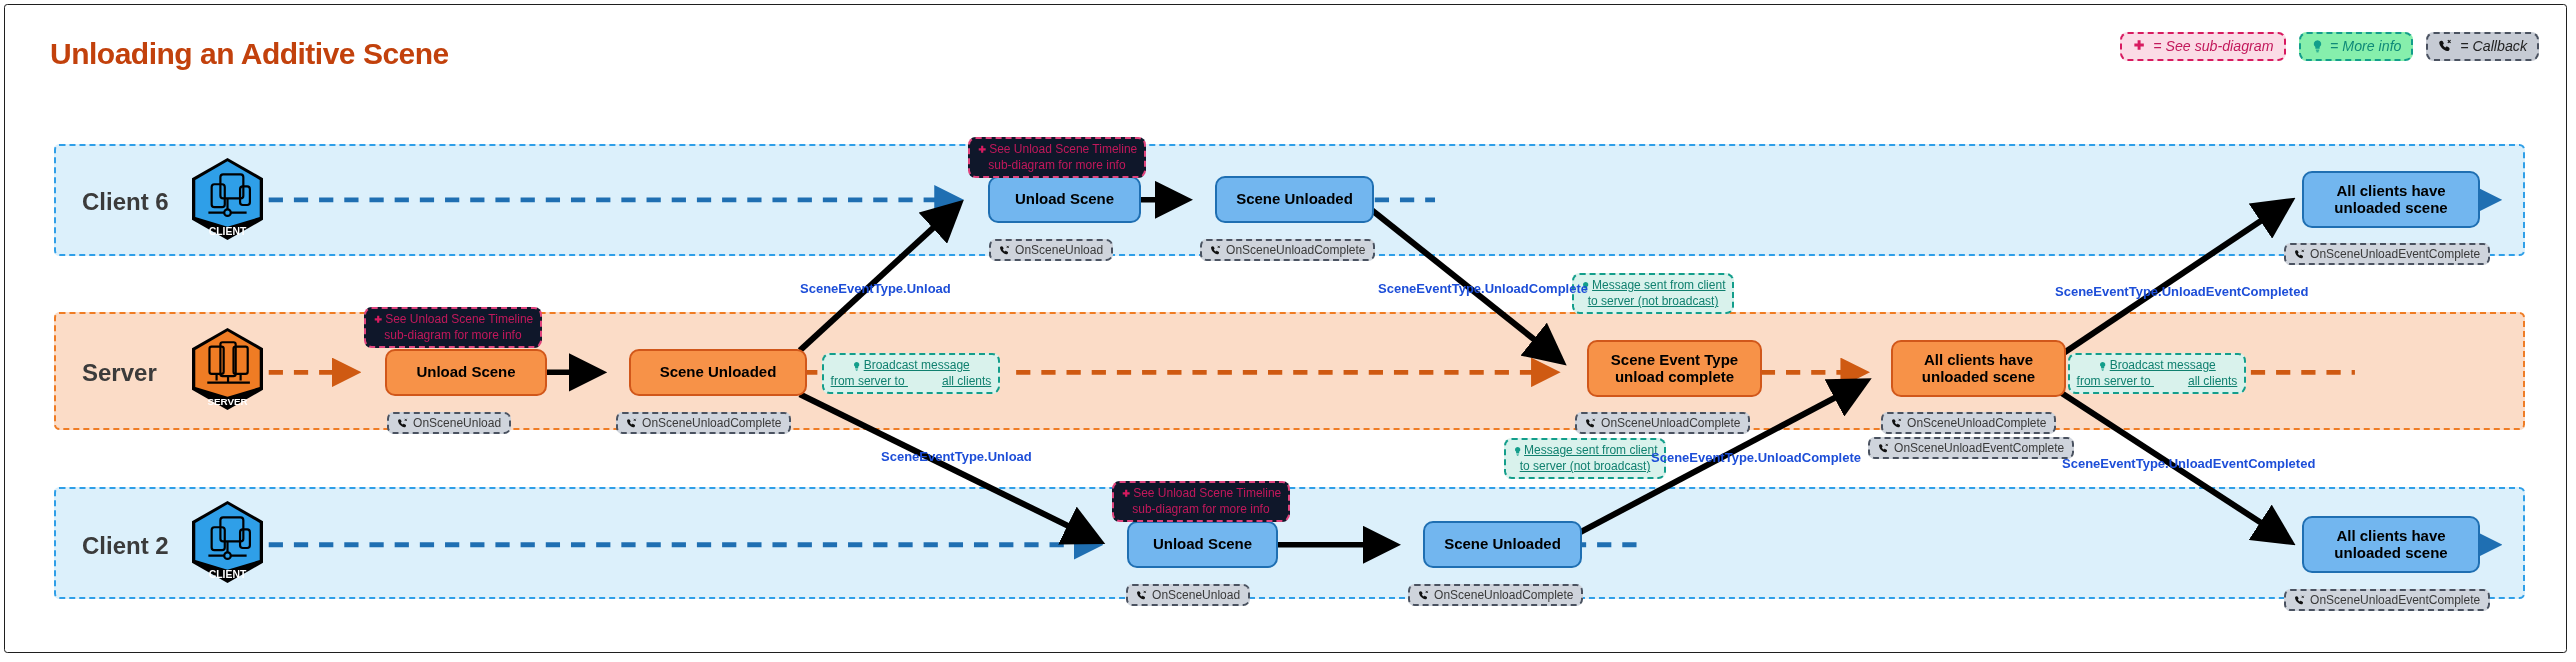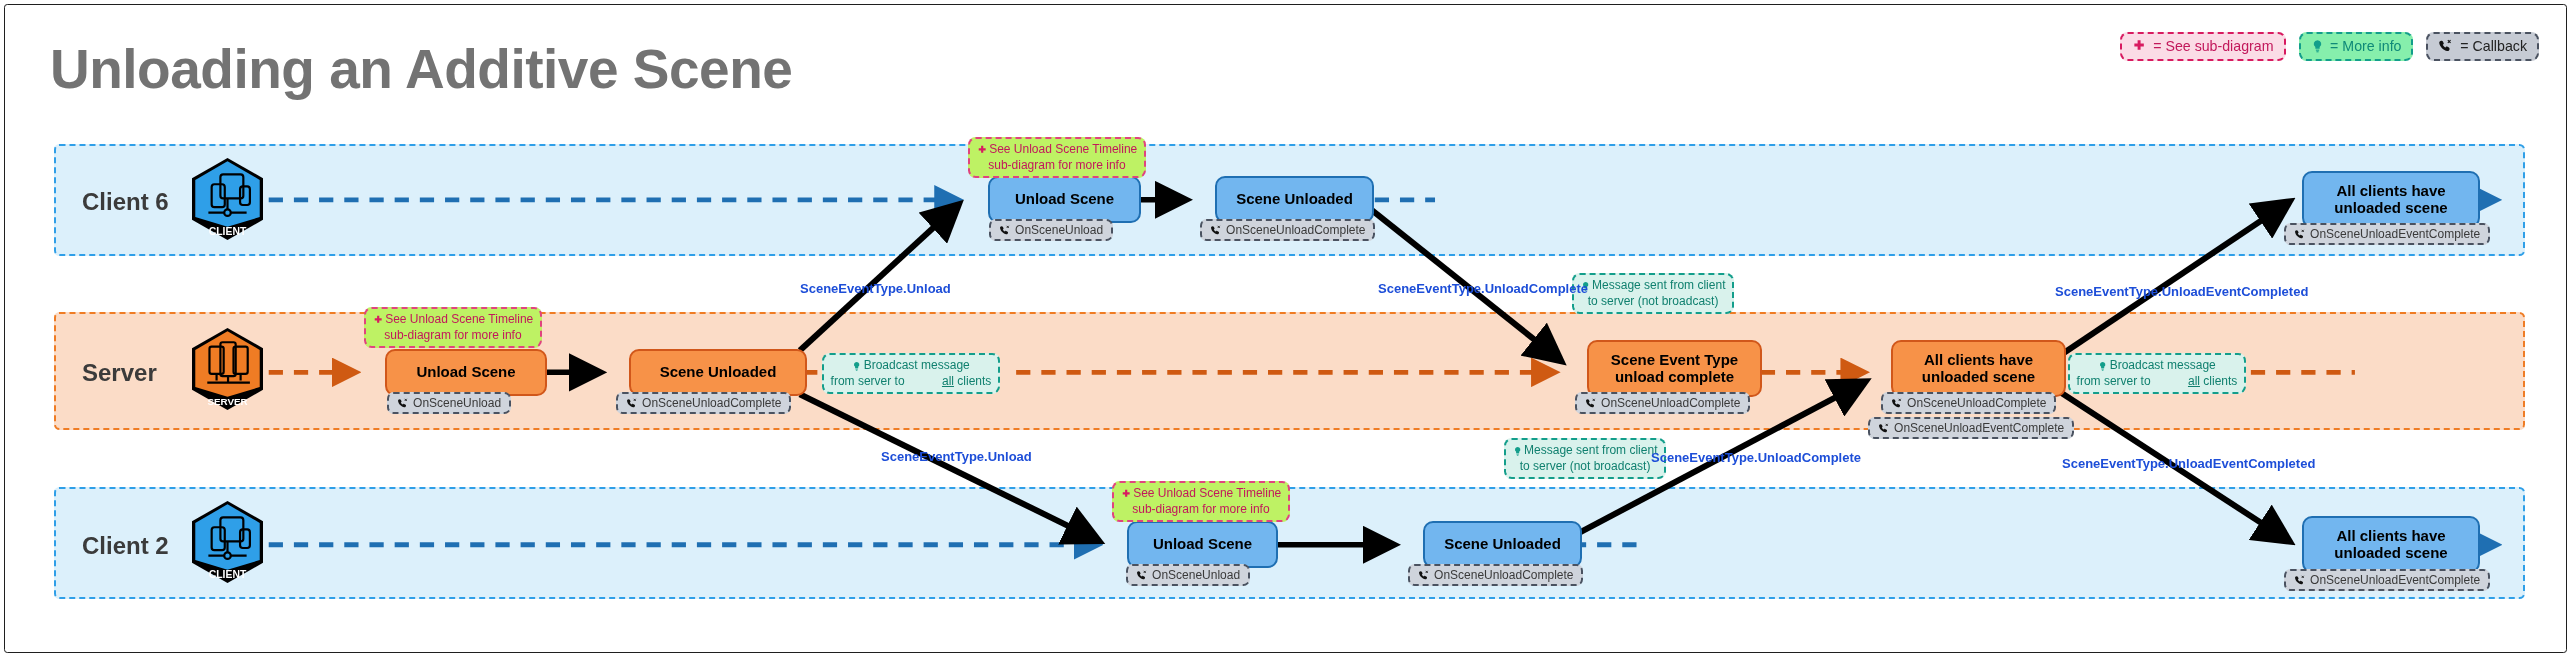--- a/index.html
+++ b/index.html
@@ -1,23 +1,23 @@
 <!DOCTYPE html>
 <html style="font-size:8.8px"><head>
 <meta charset="utf-8">
 <style>
   html,body{margin:0;padding:0;background:#ffffff;}
   body{font-family:"Liberation Sans",sans-serif;}
   #page{position:relative;width:2576px;height:662px;background:#ffffff;overflow:hidden;}
   #frame{position:absolute;left:4.4px;top:4.4px;width:2563px;height:649px;border:1.6px solid #1f1f1f;border-radius:3.3px;box-sizing:border-box;background:#fff;}
-  #title{position:absolute;left:50px;top:37px;font-size:55px;font-weight:bold;color:#737373;letter-spacing:-0.5px;}
+  #title{position:absolute;left:50px;top:37px;font-size:30px;font-weight:bold;color:#c2410c;letter-spacing:-0.5px;}
 
   
   #legend{position:absolute;right:37px;top:32px;display:flex;gap:13px;align-items:center;}
-  .legend-chip{display:flex;align-items:center;gap:6.6px;padding:4.4px 10px;border-radius:7.7px;font-size:14.2px;white-space:nowrap;}
+  .legend-chip{display:flex;align-items:center;gap:6.6px;padding:4.4px 10px;border-radius:7.7px;font-size:14.2px;white-space:nowrap;font-style:italic;}
   .legend-chip.pink{background:#fbdce6;border:2.2px dashed #d81b60;color:#c2185b;}
   .legend-chip.teal{background:#86efac;border:2.2px dashed #139e8b;color:#0f8a78;}
   .legend-chip.gray{background:#c6cbd4;border:2.2px dashed #4a5260;color:#222;}
   .legend-chip svg{flex:0 0 auto;}
 
   
   .lane{position:absolute;box-sizing:border-box;border-radius:5.5px;}
   .lane.client{background:#dcf0fb;border:2.7px dashed #2f9fe8;}
   .lane.server{background:#fbdcc7;border:2.7px dashed #ef7c24;}
   .lane-label{position:absolute;font-size:24px;font-weight:bold;color:#3b3b3b;}
@@ -25,27 +25,27 @@
   
   .hexbadge{position:absolute;width:71px;height:82px;}
 
   
   .node{position:absolute;box-sizing:border-box;border-radius:10px;display:flex;align-items:center;justify-content:center;text-align:center;font-weight:bold;color:#000;line-height:1.12;margin-left:29px;}
   .node.blue{background:#72b6ef;border:2.7px solid #1f6fb2;}
   .node.orange{background:#f79248;border:2.7px solid #d1571a;}
   .node .node-text{padding:0 6.6px;font-size:15px;}
 
   
-  .cb{position:absolute;box-sizing:border-box;background:#cfd4dc;border:2.2px dashed #4a5260;border-radius:6.6px;display:flex;align-items:center;gap:4.4px;padding:2.2px 7.7px;font-size:12px;color:#3a3a3a;white-space:nowrap;}
+  .cb{position:absolute;box-sizing:border-box;background:#cfd4dc;border:2.2px dashed #4a5260;border-radius:6.6px;display:flex;align-items:center;gap:4.4px;padding:2.2px 7.7px;font-size:12px;color:#3a3a3a;white-space:nowrap;margin-top:20px;}
   .cb svg{flex:0 0 auto;}
 
   
   .note{position:absolute;box-sizing:border-box;border-radius:7.7px;padding:3.3px 6.6px;font-size:12px;line-height:1.2;text-align:center;white-space:nowrap;}
-  .note.pink{background:#bef264;border:2.2px dashed #e0447e;color:#c2185b;}
-  .note.teal{background:#d9f2ec;border:2.2px dashed #139e8b;color:#10806f;}
+  .note.pink{background:#0f172a;border:2.2px dashed #e0447e;color:#c2185b;}
+  .note.teal{background:#d9f2ec;border:2.2px dashed #139e8b;color:#10806f;text-decoration:underline;}
   .note .ico{display:inline-block;vertical-align:-1.6px;margin-right:2.2px;}
 
   
   .edge-label{position:absolute;font-size:13px;font-weight:bold;color:#1d4ed8;white-space:nowrap;}
 
   #edges{position:absolute;left:0;top:0;width:2576px;height:662px;pointer-events:none;}
   u{text-decoration:underline;margin-left:34px;}
 </style>
 </head>
 <body>

